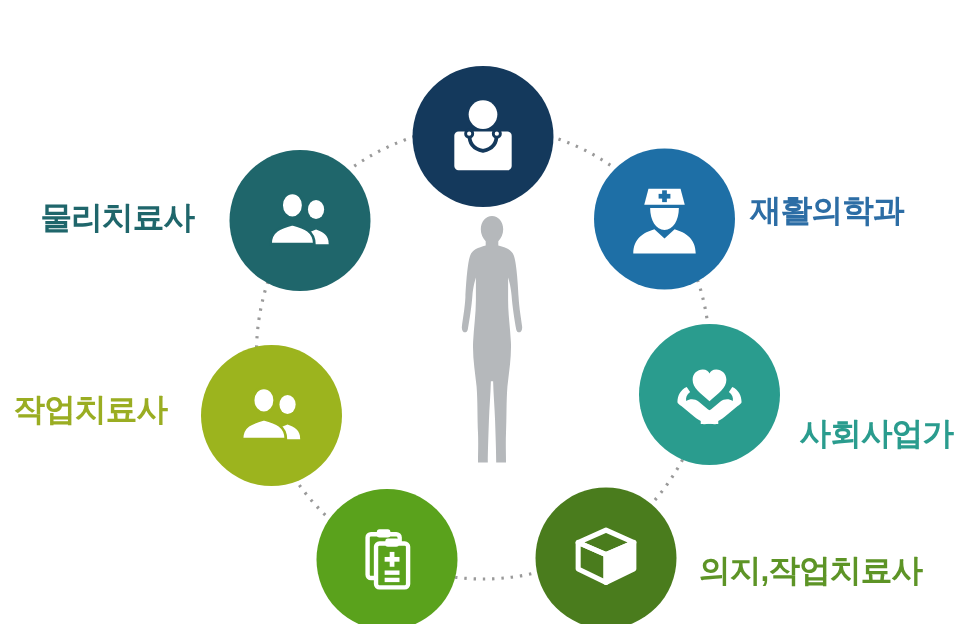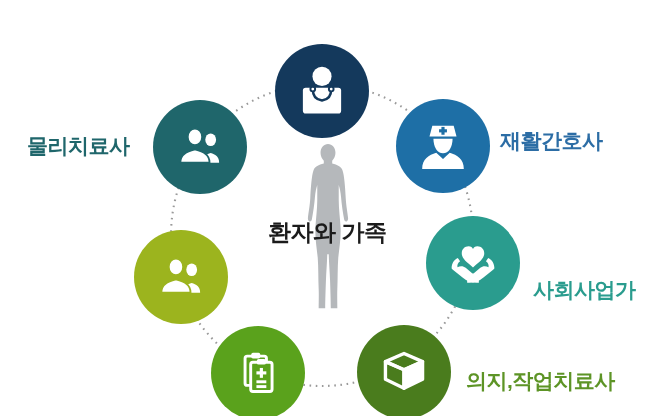--- a/index.html
+++ b/index.html
@@ -54,42 +54,41 @@
       C40,22.5 44,24 45.5,28 C47.5,33 48.5,48 49,58 C49.4,66 51,74 51.5,79 C52,83.5 48,84.5 47.3,81
       C46,74 44.5,64 44,57 C43.6,52 42.5,47 41.5,44 L41.5,60 C41.5,70 43,80 43.5,90
       C44,101 42,112 41,122 C40.2,132 40.5,145 40,155 C39.7,162 40,170 40,176 L33,176
       C33,168 32.5,155 32.2,146 C31.9,137 31,127 30.8,118 L29.2,118 C29,127 28.1,137 27.8,146
       C27.5,155 27,168 27,176 L20,176 C20,170 20.3,162 20,155 C19.5,145 19.8,132 19,122
       C18,112 16,101 16.5,90 C17,80 18.5,70 18.5,60 L18.5,44 C17.5,47 16.4,52 16,57
       C15.5,64 14,74 12.7,81 C12,84.5 8,83.5 8.5,79 C9,74 10.6,66 11,58 C11.5,48 12.5,33 14.5,28
       C16,24 20,22.5 25.5,21 L25.5,18 C23.5,16 22,13 22,9.5 C22,4 25.5,0 30,0 Z"></path>
   </svg>
 
-  <div class="center-label pos-center-label" style="color: rgb(27, 27, 27);">환자와 가족</div>
 
   <div class="circle pos-doctor-circle" style="--c: #14395c;">
     <svg viewBox="0 0 48 48">
       <circle cx="24" cy="11" r="8.5" fill="#fff"></circle>
       <rect x="7" y="21" width="34" height="23" rx="2.5" fill="#fff"></rect>
       <path d="M16,22.5 q-0.5,8.5 8,10 q8.5,-1.5 8,-10" stroke="var(--c)" stroke-width="2.2" fill="none"></path>
       <circle cx="15.8" cy="22.3" r="2.1" fill="#fff" stroke="var(--c)" stroke-width="1.7"></circle>
       <circle cx="32.2" cy="22.3" r="2.1" fill="#fff" stroke="var(--c)" stroke-width="1.7"></circle>
     </svg>
   </div>
 
   <div class="circle pos-nurse-circle" style="--c: #1e6fa6;">
     <svg viewBox="0 0 48 48">
       <path d="M14.5,6 h19 l2.5,9.5 h-24 Z" fill="#fff"></path>
       <rect x="22.6" y="7" width="2.8" height="7" fill="var(--c)"></rect>
       <rect x="20.5" y="9.1" width="7" height="2.8" fill="var(--c)"></rect>
       <path d="M15.5,17.5 h17 c0,7.5 -3.5,13 -8.5,13 s-8.5,-5.5 -8.5,-13 Z" fill="#fff"></path>
       <path d="M5.5,44.5 c0,-9 6,-12.5 12.5,-14.5 l6,5.5 6,-5.5 c6.5,2 12.5,5.5 12.5,14.5 Z" fill="#fff"></path>
     </svg>
   </div>
-  <div class="label pos-nurse-label" style="--lc: #2c6da5;">재활간호사</div>
+  <div class="label pos-nurse-label" style="--lc: #2c6da5;">재활의학과</div>
 
   <div class="circle pos-social-circle" style="--c: #2a9c8e;">
     <svg viewBox="0 0 48 48">
       <path d="M24,28 C18.5,23 14,20.3 14,15.3 C14,11.7 16.8,9.2 20,9.2 C22.2,9.2 23.5,10.4 24,11.6
                C24.5,10.4 25.8,9.2 28,9.2 C31.2,9.2 34,11.7 34,15.3 C34,20.3 29.5,23 24,28 Z" fill="#fff"></path>
       <path d="M5,28.5 C5,24.5 7,21 10.5,19.5 L12.5,22.5 C10.5,24 9.8,25.8 10.2,27.8
                C12.5,26.3 15.5,26.5 17.5,28.2 L23,32.8 C24.8,34.2 27,35 29.2,35 L29.2,41.5
                C24,42 19,40.5 15,37.2 L7.5,31 C5.8,29.8 5,29.3 5,28.5 Z" fill="#fff"></path>
       <g transform="translate(48,0) scale(-1,1)">
         <path d="M5,28.5 C5,24.5 7,21 10.5,19.5 L12.5,22.5 C10.5,24 9.8,25.8 10.2,27.8
@@ -125,20 +124,21 @@
   </div>
 
   <div class="circle pos-occupational-circle" style="--c: #9cb41e;">
     <svg viewBox="0 0 48 48">
       <ellipse cx="33.5" cy="17.5" rx="4.8" ry="5.6" fill="#fff"></ellipse>
       <path d="M26,38 c0,-5.5 3.5,-7.2 7.5,-8.6 c4,1.4 7.5,3.1 7.5,8.6 Z" fill="#fff"></path>
       <ellipse cx="19.5" cy="15" rx="6.4" ry="7.4" fill="#fff" stroke="var(--c)" stroke-width="1.6"></ellipse>
       <path d="M6.5,38 c0,-7.8 5.8,-9.8 13,-11.8 c7.2,2 13,4 13,11.8 Z" fill="#fff" stroke="var(--c)" stroke-width="1.6"></path>
     </svg>
   </div>
+  <div class="label pos-occupational-label" style="--lc: #9aad22;">작업치료사</div>
 
   <div class="circle pos-physical-circle" style="--c: #1f666b;">
     <svg viewBox="0 0 48 48">
       <ellipse cx="33.5" cy="17.5" rx="4.8" ry="5.6" fill="#fff"></ellipse>
       <path d="M26,38 c0,-5.5 3.5,-7.2 7.5,-8.6 c4,1.4 7.5,3.1 7.5,8.6 Z" fill="#fff"></path>
       <ellipse cx="19.5" cy="15" rx="6.4" ry="7.4" fill="#fff" stroke="var(--c)" stroke-width="1.6"></ellipse>
       <path d="M6.5,38 c0,-7.8 5.8,-9.8 13,-11.8 c7.2,2 13,4 13,11.8 Z" fill="#fff" stroke="var(--c)" stroke-width="1.6"></path>
     </svg>
   </div>
   <div class="label pos-physical-label" style="--lc: #1f666b;">물리치료사</div>

